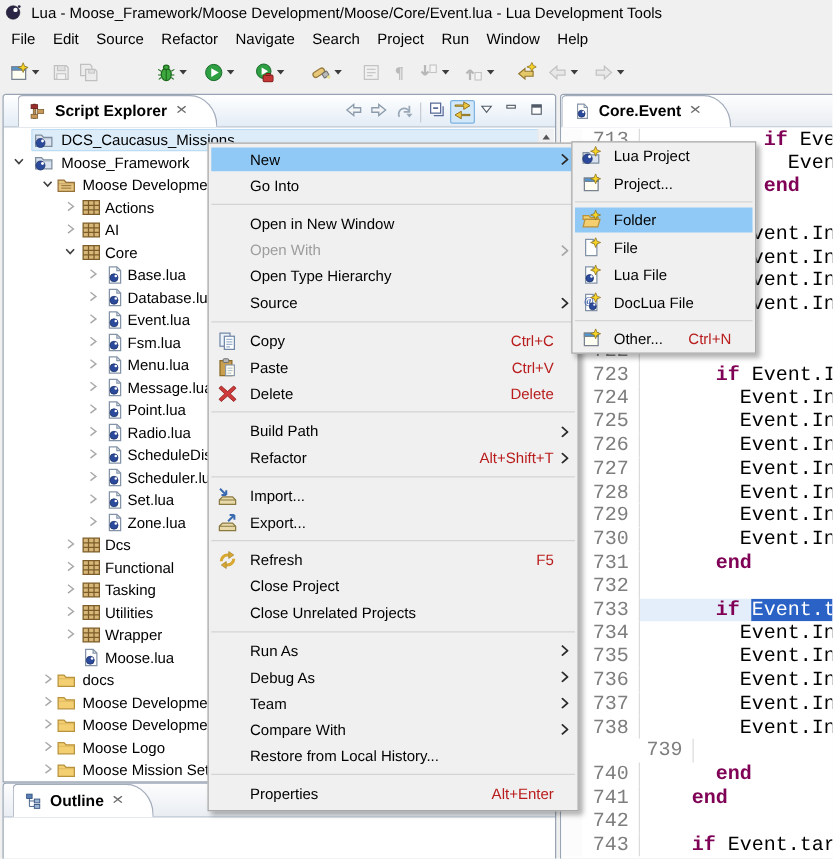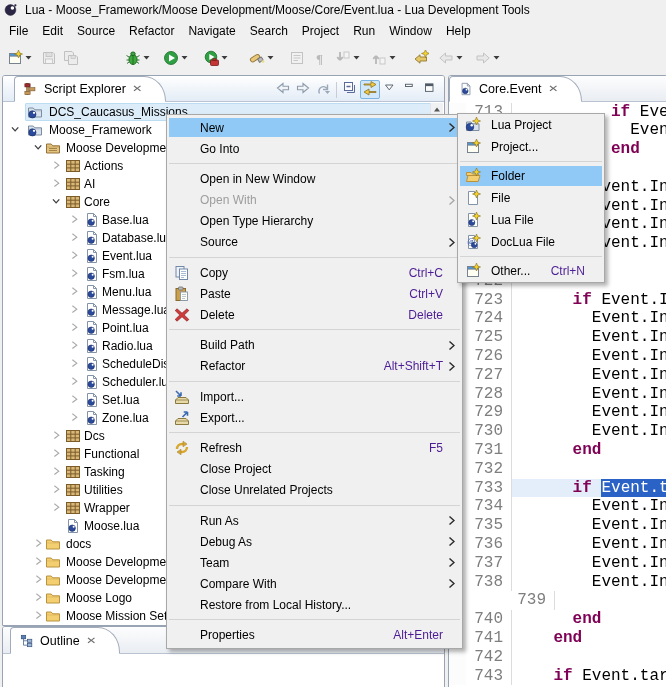--- a/index.html
+++ b/index.html
@@ -25,21 +25,21 @@
   .panel { position:absolute; background:#ffffff; border:1px solid #98a4b4; border-radius:3px 3px 0 0; overflow:hidden; }
   #script-explorer-panel { left:2px; top:75px; width:443px; height:551px; }
   #outline-panel { left:2px; top:626px; width:443px; height:62px; border-radius:3px 3px 0 0; }
   #editor-panel { left:448px; top:75px; width:220px; height:613px; }
 
   .panel-header { position:absolute; left:0; top:0; right:0; height:26px; background:linear-gradient(#ffffff,#e3ecf6); border-bottom:1px solid #b9c3d1; }
   .panel-header.neutral { background:linear-gradient(#fdfdfe,#e9edf2); }
   .tab { position:absolute; top:0; bottom:-1px; background:#ffffff; border:1px solid #a2abba; border-bottom:1px solid #ffffff; border-radius:4px 22px 0 0 / 4px 25px 0 0; display:flex; align-items:center; padding:0 24px 0 9px; }
   .tab .tab-icon { width:14px; height:14px; margin-right:6px; flex:none; }
   .tab .tab-icon svg { width:14px; height:14px; display:block; }
-  .tab .tab-label { font-size:12.5px; color:#000; white-space:nowrap; }
+  .tab .tab-label { font-size:12.5px; color:#000; white-space:nowrap;font-weight:bold; }
   .tab .tab-close { margin-left:7px; font-size:10px; color:#6d6d6d; font-weight:bold; line-height:1; transform:scaleX(1.25); }
 
   .view-toolbar { position:absolute; right:4px; top:4px; height:19px; display:flex; align-items:center; }
   .vbtn { width:20px; height:19px; display:flex; align-items:center; justify-content:center; }
   .vbtn svg { width:16px; height:16px; }
   .vbtn.small svg { width:12px; height:12px; }
   .vbtn.active { background:#d2e7f8; border:1px solid #7eb4e2; border-radius:2px; }
   .vsep { width:1px; height:16px; background:#c8ccd4; margin:0 3px; }
 
   
@@ -74,21 +74,21 @@
   #new-submenu { left:457px; top:113px; width:148px; z-index:60; padding:0 0; }
   .menu-row { position:relative; height:21px; display:flex; align-items:center; padding:0 3px 0 0; }
   #new-submenu .menu-row { height:22px; }
   .menu-row .hl { position:absolute; left:2px; right:2px; top:1px; bottom:1px; background:#90c9f5; }
   .menu-row > * { position:relative; }
   .mi-icon { width:16px; height:16px; margin-left:7px; flex:none; }
   .mi-icon svg { width:16px; height:16px; display:block; }
   .mi-label { margin-left:10px; font-size:12px; color:#000000; white-space:nowrap; }
   .mi-label.disabled { color:#9d9d9d; }
   .mi-spacer { flex:1; }
-  .mi-shortcut { font-size:12px; color:#4c1d95; white-space:nowrap; }
+  .mi-shortcut { font-size:12px; color:#b91c1c; white-space:nowrap; }
   .mi-arrow { width:16px; flex:none; display:flex; justify-content:center; }
   .mi-arrow svg { width:7px; height:9px; }
   .menu-sep { height:9px; display:flex; align-items:center; padding:0 2px; }
   .menu-sep .line { height:1px; background:#d4d4d4; width:100%; }
 </style>
 </head>
 <body>
 
 <div id="app">
 

